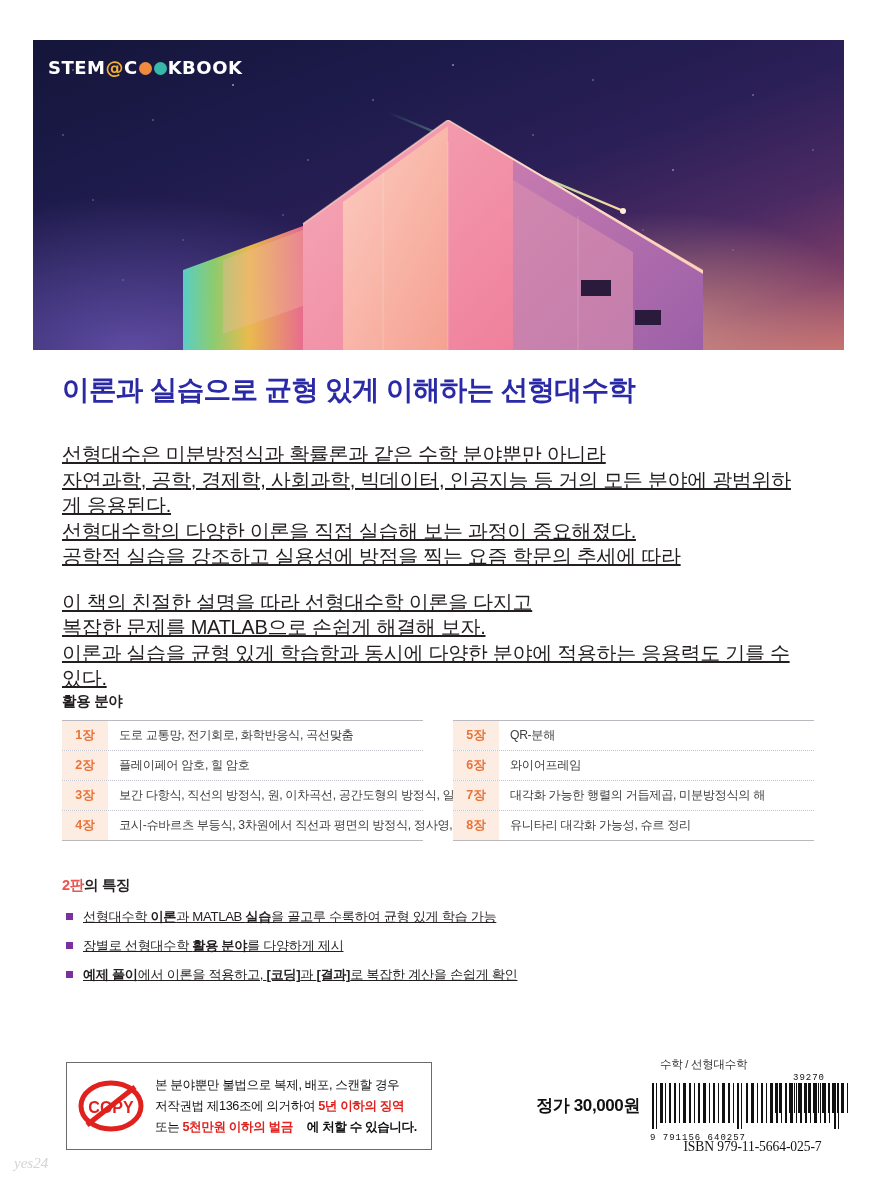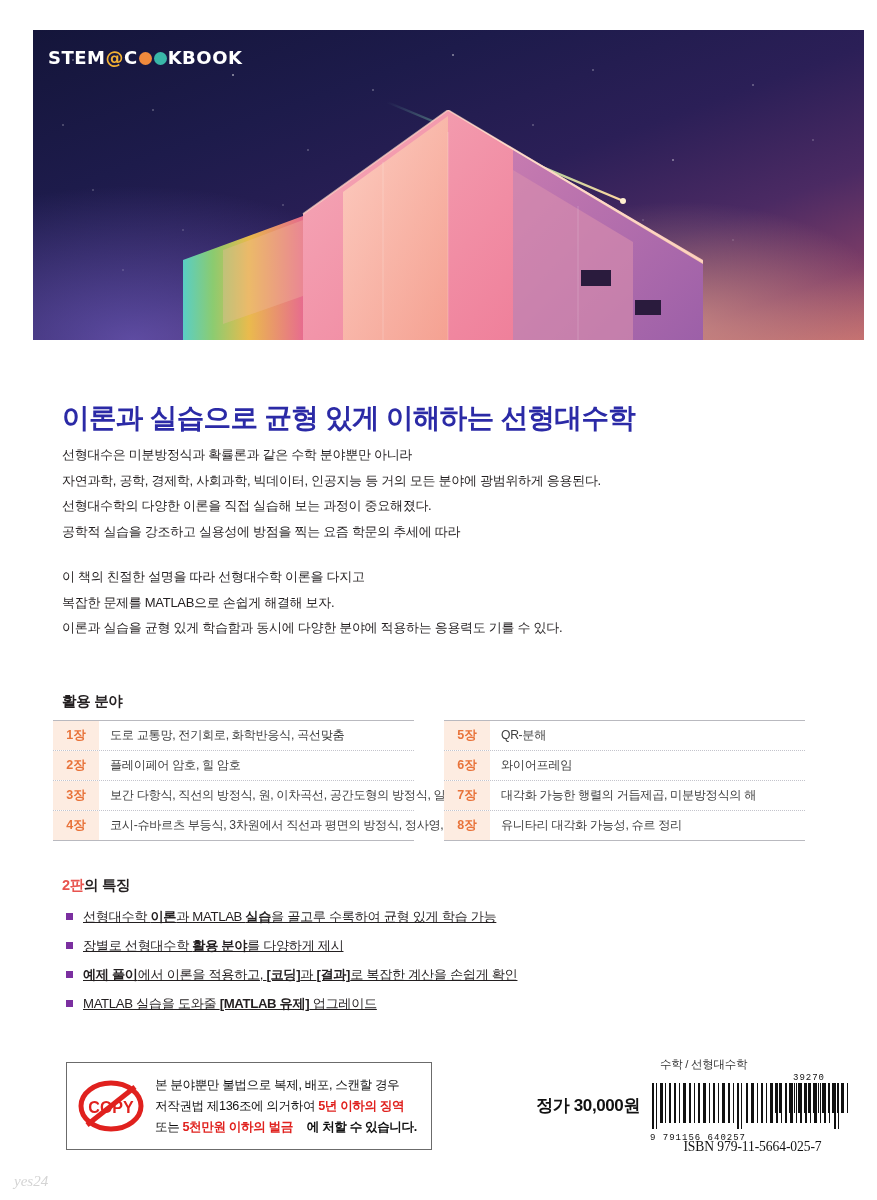--- a/index.html
+++ b/index.html
@@ -13,29 +13,28 @@
     position: relative;
     font-family: "Liberation Sans", sans-serif;
     color: #231f20;
     overflow: hidden;
   }
 
   
   .hero {
     position: absolute;
     left: 33px;
-    top: 30px;
+    top: 40px;
     width: 811px;
     height: 310px;
     overflow: hidden;
     background:
       radial-gradient(ellipse 320px 180px at 78% 96%, rgba(255,190,150,0.55), rgba(255,190,150,0) 70%),
       radial-gradient(ellipse 420px 220px at 12% 100%, rgba(130,110,220,0.55), rgba(130,110,220,0) 70%),
       linear-gradient(160deg, #14153a 0%, #1d1b4b 28%, #2b1f57 52%, #4b2a63 72%, #7e3d67 88%, #c06a6d 100%);
-    padding-left: 20px;
   }
   .stars {
     position: absolute;
     inset: 0;
     background-image:
       radial-gradient(1px 1px at 40px 30px, rgba(255,255,255,.9), transparent),
       radial-gradient(1px 1px at 120px 80px, rgba(255,255,255,.75), transparent),
       radial-gradient(1.4px 1.4px at 200px 45px, rgba(255,255,255,.85), transparent),
       radial-gradient(1px 1px at 275px 120px, rgba(255,255,255,.7), transparent),
       radial-gradient(1px 1px at 340px 60px, rgba(255,255,255,.8), transparent),
@@ -97,53 +96,53 @@
   
   .headline {
     position: absolute;
     left: 62px;
     top: 372px;
     font-size: 27.5px;
     font-weight: bold;
     color: #2b2aa6;
     letter-spacing: -0.6px;
     white-space: nowrap;
-    margin-top: 28px;
   }
 
   
   .body-block {
     position: absolute;
     left: 62px;
     top: 442px;
     width: 740px;
-    font-size: 13px;
+    font-size: 20px;
     line-height: 25.5px;
     color: #231f20;
     letter-spacing: -0.3px;
+    text-decoration: underline;
   }
   .body-block p { margin: 0; }
   .body-block .gap { height: 20px; }
 
   
   .sec-title {
     position: absolute;
     font-size: 14.5px;
     font-weight: bold;
     color: #231f20;
     letter-spacing: -0.3px;
   }
   #usage-title { left: 62px; top: 692px; }
   #features-title { left: 62px; top: 876px; }
   #features-title .accent { color: #e8544f; }
 
   
   .tables {
     position: absolute;
-    left: 53px;
+    left: 62px;
     top: 720px;
     width: 753px;
     display: flex;
     gap: 30px;
   }
   .table-col {
     width: 361px;
     border-top: 1px solid #b9b9bf;
     border-bottom: 1px solid #b9b9bf;
   }
@@ -278,21 +277,21 @@
   .bc-num {
     font-size: 9px;
     letter-spacing: 1px;
     font-family: "Liberation Mono", monospace;
     color: #111;
   }
 
   .watermark {
     position: absolute;
     left: 14px;
-    bottom: 10px;
+    bottom: 28px;
     font-size: 15px;
     color: #d4d4d4;
     font-style: italic;
     font-family: "Liberation Serif", serif;
   }
 </style>
 </head>
 <body>
 
 <div class="hero">
@@ -424,24 +423,20 @@
       <span class="bullet"></span>
       <span><span>선형대수학 </span><b>이론</b><span>과 MATLAB </span><b>실습</b><span>을 골고루 수록하여 균형 있게 학습 가능</span></span>
     </div>
     <div class="feat">
       <span class="bullet"></span>
       <span><span>장별로 선형대수학 </span><b>활용 분야</b><span>를 다양하게 제시</span></span>
     </div>
     <div class="feat">
       <span class="bullet"></span>
       <span><b>예제 풀이</b><span>에서 이론을 적용하고, </span><b>[코딩]</b><span>과 </span><b>[결과]</b><span>로 복잡한 계산을 손쉽게 확인</span></span>
-    </div>
-    <div class="feat">
-      <span class="bullet"></span>
-      <span><span>MATLAB 실습을 도와줄 </span><b>[MATLAB 유제]</b><span> 업그레이드</span></span>
     </div>
   </div>
 
 <div class="copybox">
   <div class="copy-sign">
     <svg width="72" height="60" viewBox="0 0 72 60">
       <ellipse cx="36" cy="30" rx="30" ry="23" fill="none" stroke="#e0211e" stroke-width="5"></ellipse>
       <text x="36" y="37" text-anchor="middle" font-family="Liberation Sans, sans-serif" font-size="16" font-weight="bold" fill="#e0211e">COPY</text>
       <line x1="12" y1="49" x2="60" y2="11" stroke="#e0211e" stroke-width="5"></line>
     </svg>

